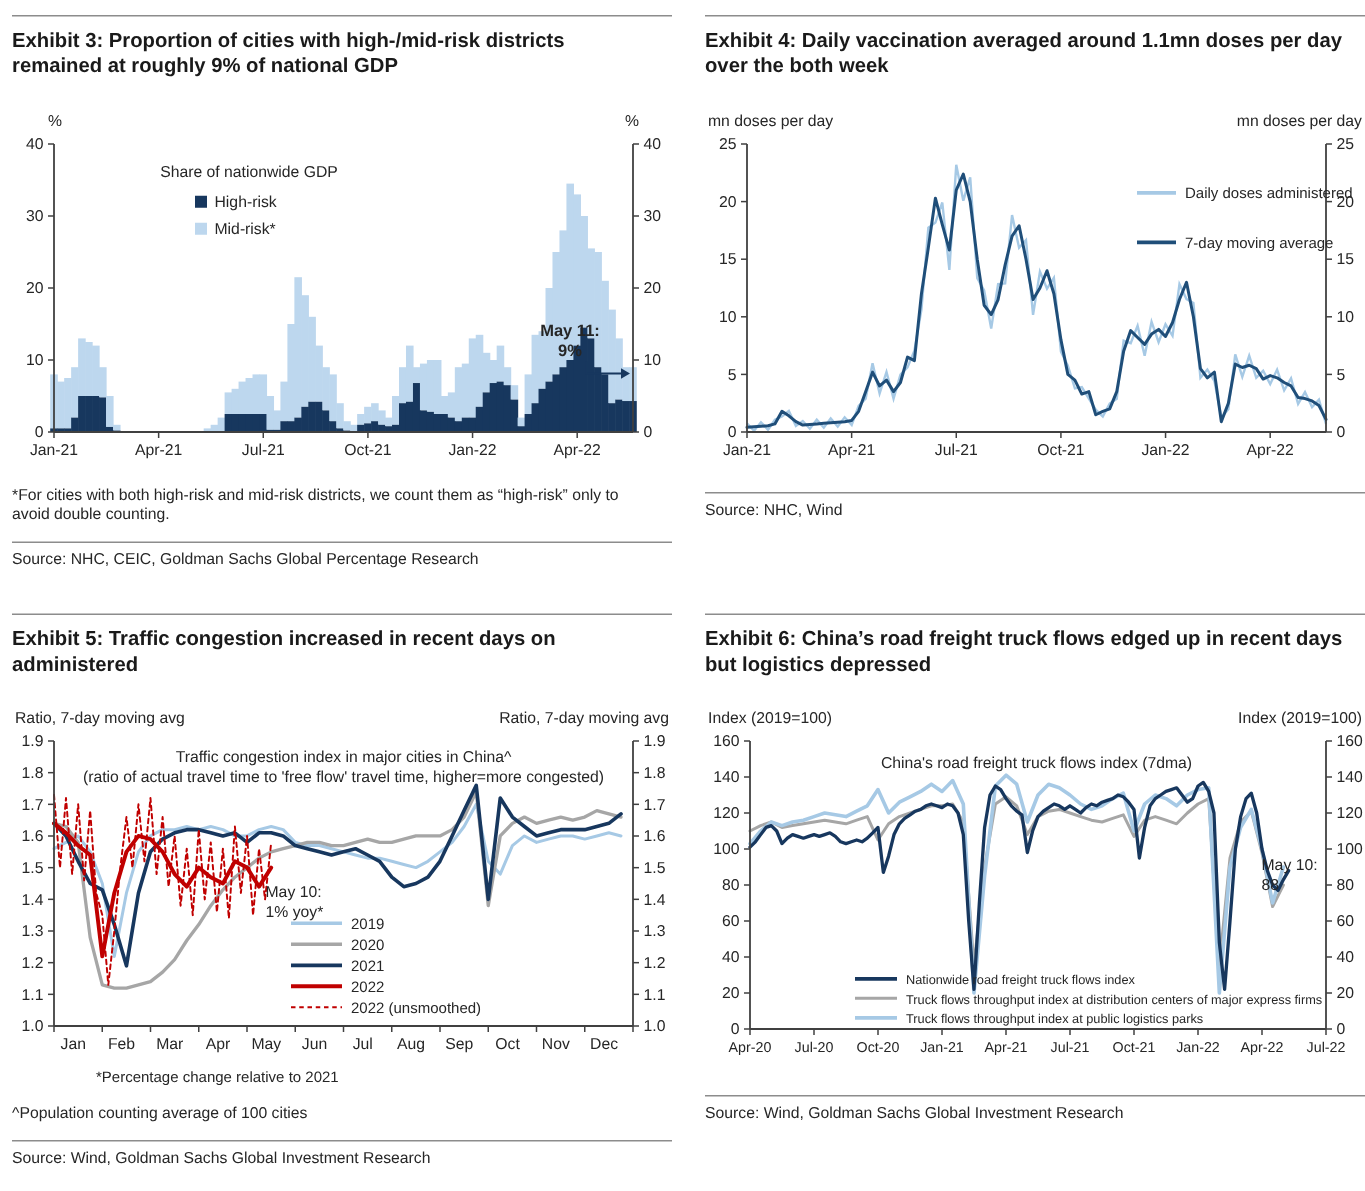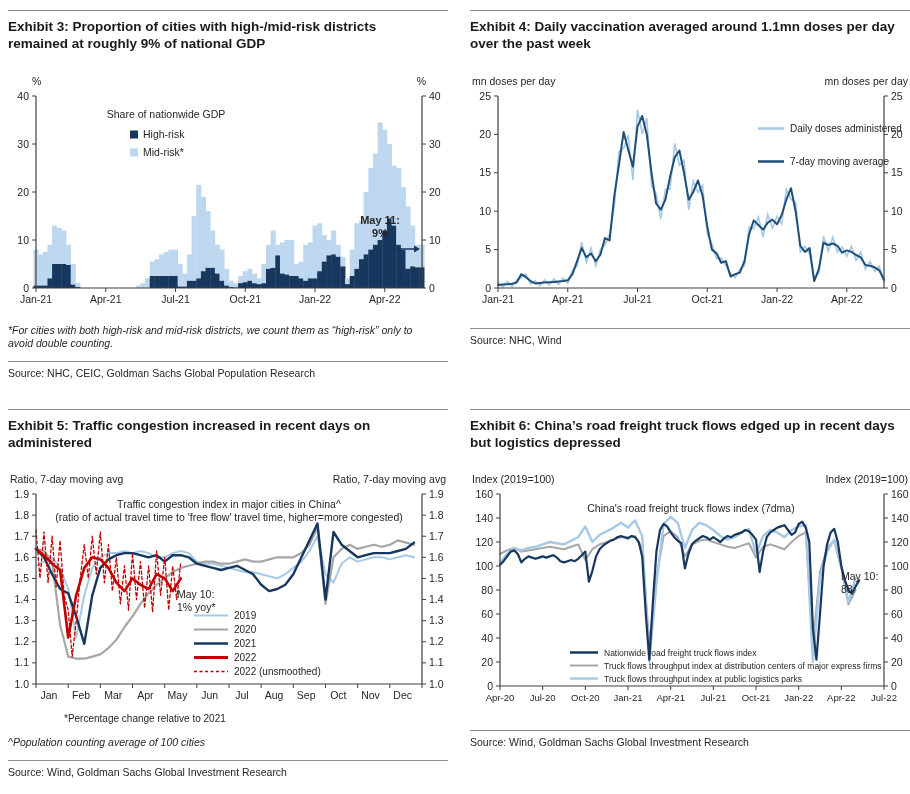--- a/index.html
+++ b/index.html
@@ -5,21 +5,21 @@
   html,body{margin:0;padding:0;background:#ffffff;}
   body{width:910px;height:794px;overflow:hidden;font-family:"Liberation Sans",sans-serif;color:#262626;}
   .page{display:grid;grid-template-columns:440px 440px;column-gap:22px;row-gap:30px;padding:10px 0 0 8px;}
   .panel{width:440px;}
   .toprule{border-top:1px solid #8c8c8c;margin-bottom:7px;}
   .title{font-size:13.5px;font-weight:bold;color:#1a1a1a;line-height:1.28;margin:0 0 22px 0;max-width:432px;}
   .units{display:flex;justify-content:space-between;font-size:10.5px;color:#262626;margin-bottom:3px;padding:0 2px;}
   .units.axis-pad{padding:0 22px 0 24px;}
   svg.chart{display:block;}
   svg text{font-family:"Liberation Sans",sans-serif;fill:#262626;}
-  .footnote{font-size:10.5px;color:#262626;line-height:1.3;margin:12px 0 0 0;max-width:430px;font-style:italic;}
+  .footnote{font-size:10.5px;color:#262626;line-height:1.3;margin:12px 0 0 0;max-width:430px;}
   .axisnote{font-size:10px;color:#262626;margin:1px 0 0 56px;}
   .srcrule{border-top:1px solid #8c8c8c;margin-top:10px;}
   .source{font-size:10.5px;color:#262626;margin:5px 0 0 0;}
 </style>
 </head>
 <body>
 
 <div class="page">
 
   <section class="panel">
@@ -219,26 +219,26 @@
         </g>
         <g>
           <rect x="122" y="58.5" width="8" height="8" fill="#bdd7ee"></rect>
           <text x="135" y="66" font-size="10.5">Mid-risk*</text>
         </g>
         <polyline points="383,151 383,159 406,159" fill="none" stroke="#17375e" stroke-width="1.3"></polyline>
         <polygon points="406,155.5 412,159 406,162.5" fill="#17375e"></polygon>
       </svg>
     <p class="footnote">*For cities with both high-risk and mid-risk districts, we count them as “high-risk” only to avoid double counting.</p>
     <div class="srcrule"></div>
-    <p class="source">Source: NHC, CEIC, Goldman Sachs Global Population Research</p>
+    <p class="source">Source: NHC, CEIC, Goldman Sachs Global Percentage Research</p>
   </section>
 
   <section class="panel">
     <div class="toprule"></div>
-    <h3 class="title">Exhibit 4: Daily vaccination averaged around 1.1mn doses per day over the past week</h3>
+    <h3 class="title">Exhibit 4: Daily vaccination averaged around 1.1mn doses per day over the both week</h3>
     <div class="units">
       <span>mn doses per day</span>
       <span>mn doses per day</span>
     </div>
     <svg id="chart-ex4" class="chart" viewBox="0 0 440 222" width="440" height="222">
         <polyline points="28.0,192.3 32.7,197.2 37.3,191.5 42.0,196.5 46.6,189.8 51.3,187.7 55.9,184.0 60.6,194.0 65.2,190.7 69.9,195.8 74.5,189.8 79.2,195.1 83.8,189.0 88.5,194.4 93.1,188.2 97.8,193.3 102.4,180.6 107.1,175.8 111.7,152.2 116.4,172.3 121.0,158.0 125.7,175.8 130.3,159.7 135.0,154.9 139.6,143.8 144.3,116.4 148.9,61.8 153.6,58.4 158.2,45.0 162.9,89.9 167.5,19.9 172.2,43.8 176.8,28.3 181.5,95.5 186.1,103.6 190.8,129.0 195.4,99.4 200.1,99.0 204.7,53.4 209.4,75.2 214.0,70.1 218.7,119.9 223.3,91.1 228.0,102.5 232.6,95.2 237.3,144.4 241.9,153.8 246.6,168.9 251.2,168.1 255.9,175.8 260.5,183.1 265.2,187.7 269.8,179.0 274.5,175.8 279.1,137.1 283.8,138.8 288.4,127.1 293.1,147.2 297.7,124.5 302.4,138.1 307.0,126.2 311.7,133.9 316.3,99.4 321.0,109.4 325.6,112.0 330.3,161.9 334.9,156.4 339.6,164.0 344.2,188.2 348.9,182.8 353.5,146.3 358.2,161.2 362.8,147.1 367.5,161.9 372.1,157.2 376.8,166.1 381.4,156.4 386.1,170.3 390.7,162.2 395.4,179.3 400.0,171.4 404.7,181.4 409.3,176.4 414.0,192.6" fill="none" stroke="#a6c9e5" stroke-width="1.6"></polyline>
         <polyline points="28.0,194.9 32.7,194.5 37.3,194.2 42.0,193.8 46.6,192.6 51.3,184.2 55.9,187.2 60.6,191.1 65.2,193.4 69.9,193.0 74.5,192.6 79.2,192.2 83.8,191.9 88.5,191.5 93.1,191.1 97.8,190.3 102.4,184.2 107.1,171.1 111.7,158.1 116.4,167.3 121.0,163.4 125.7,171.1 130.3,165.0 135.0,148.1 139.6,150.4 144.3,105.8 148.9,75.1 153.6,42.1 158.2,59.8 162.9,76.7 167.5,36.7 172.2,26.0 176.8,44.4 181.5,82.8 186.1,113.5 190.8,119.7 195.4,109.7 200.1,86.6 204.7,67.4 209.4,60.5 214.0,82.8 218.7,109.7 223.3,102.0 228.0,90.5 232.6,105.8 237.3,136.6 241.9,159.6 246.6,163.4 251.2,172.7 255.9,171.1 260.5,186.5 265.2,184.2 269.8,182.6 274.5,171.1 279.1,144.2 283.8,130.4 288.4,135.0 293.1,139.6 297.7,132.7 302.4,129.6 307.0,134.3 311.7,125.0 316.3,109.7 321.0,98.2 325.6,121.2 330.3,155.8 334.9,161.9 339.6,158.1 344.2,191.1 348.9,178.8 353.5,152.7 358.2,155.0 362.8,153.5 367.5,155.8 372.1,162.7 376.8,160.4 381.4,161.9 386.1,165.0 390.7,167.3 395.4,175.0 400.0,175.7 404.7,177.3 409.3,180.3 414.0,189.6" fill="none" stroke="#1f4e79" stroke-width="2" stroke-linejoin="round" stroke-linecap="round"></polyline>
         <g>
           <line x1="28" y1="6" x2="28" y2="198" stroke="#404040" stroke-width="1.2"></line>
           <line x1="414" y1="6" x2="414" y2="198" stroke="#404040" stroke-width="1.2"></line>

